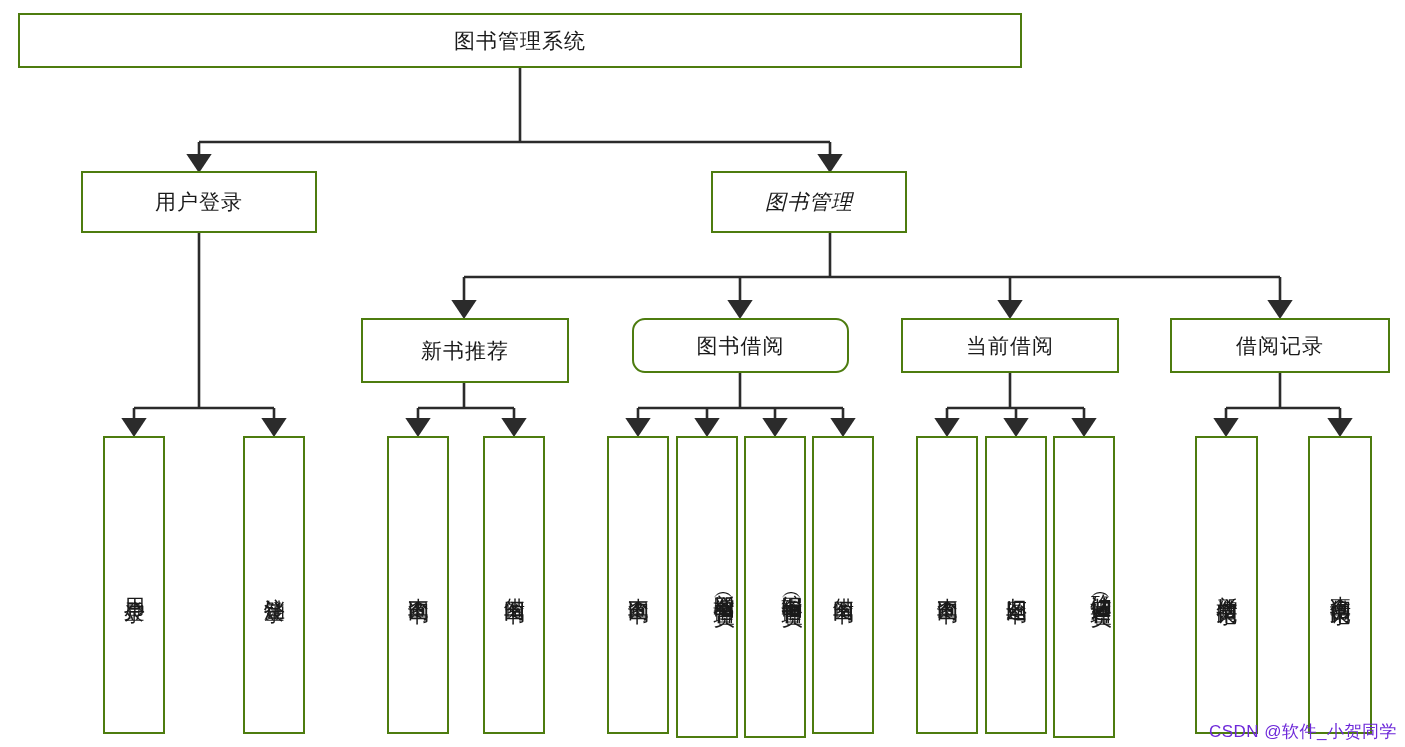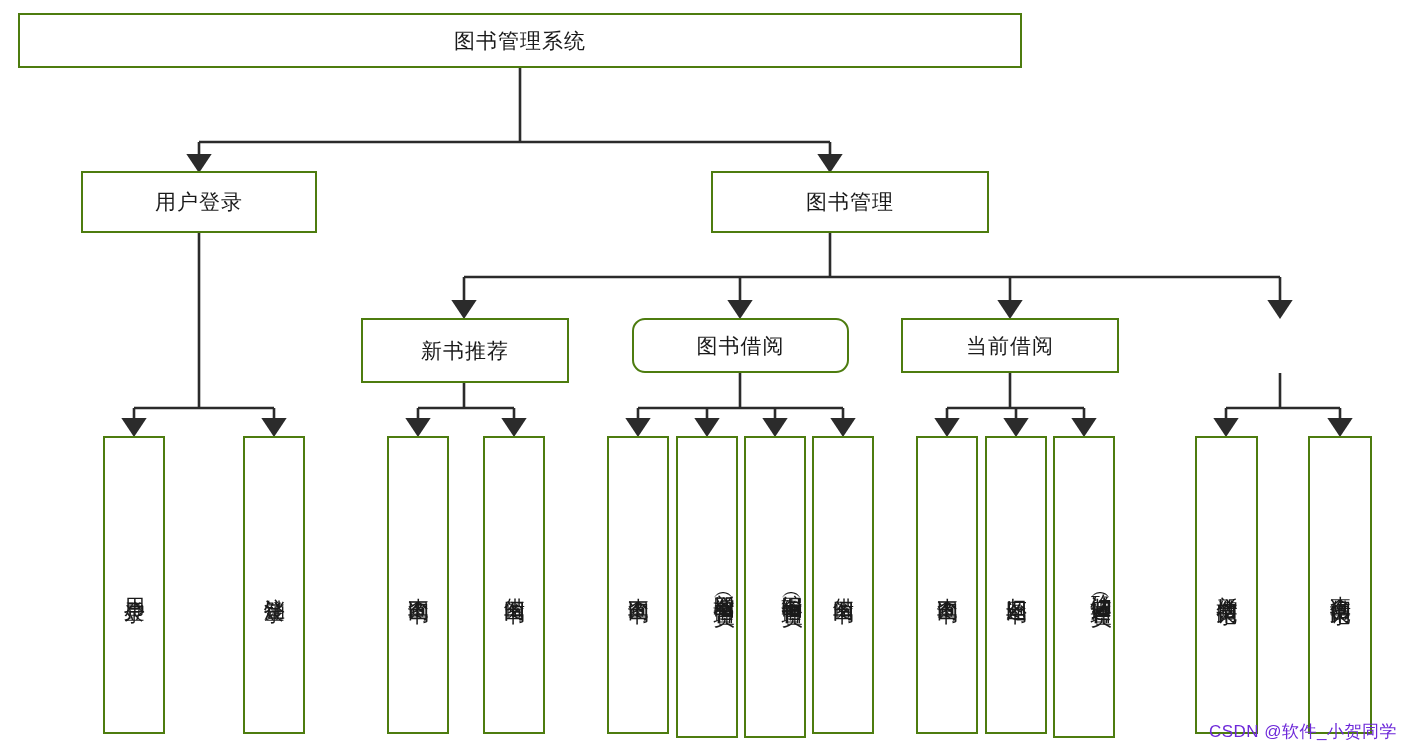--- a/index.html
+++ b/index.html
@@ -123,32 +123,35 @@
     </g>
   </svg>
 
   <div class="node h" style="left:18px; top:13px; width:1004px; height:55px;">
     <span class="node-label">图书管理系统</span>
   </div>
 
   <div class="node h" style="left:81px; top:171px; width:236px; height:62px;">
     <span class="node-label">用户登录</span>
   </div>
-  <div class="node h" style="left:711px; top:171px; width:278px; height:62px;">
+  <div class="node h" style="left:711px; top:171px; width:196px; height:62px;font-style:italic;">
     <span class="node-label">图书管理</span>
   </div>
 
   <div class="node h" style="left:361px; top:318px; width:208px; height:65px;">
     <span class="node-label">新书推荐</span>
   </div>
   <div class="node h" style="left:632px; top:318px; width:217px; height:55px;border-radius:13px;">
     <span class="node-label">图书借阅</span>
   </div>
   <div class="node h" style="left:901px; top:318px; width:218px; height:55px;">
     <span class="node-label">当前借阅</span>
+  </div>
+  <div class="node h" style="left:1170px; top:318px; width:220px; height:55px;">
+    <span class="node-label">借阅记录</span>
   </div>
 
   <div class="node v" style="left:103px; top:436px; width:62px; height:298px; align-items:center;">
     <span class="node-label">用户登录</span>
   </div>
   <div class="node v" style="left:243px; top:436px; width:62px; height:298px; align-items:center;">
     <span class="node-label">注销登录</span>
   </div>
 
   <div class="node v" style="left:387px; top:436px; width:62px; height:298px; align-items:center;">

